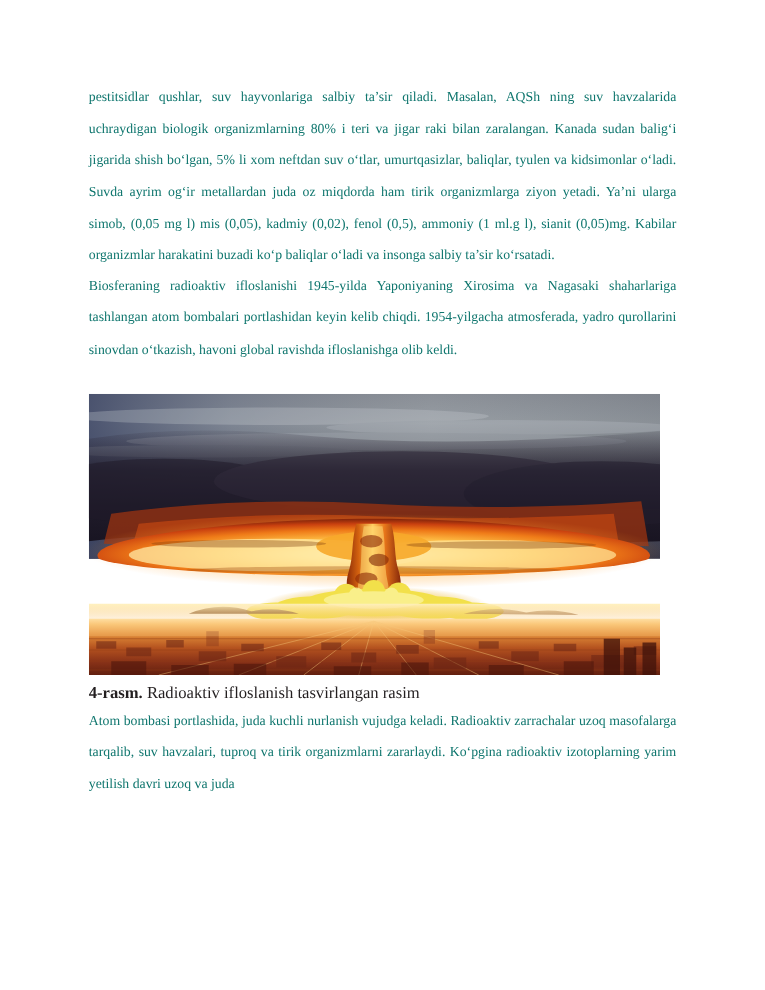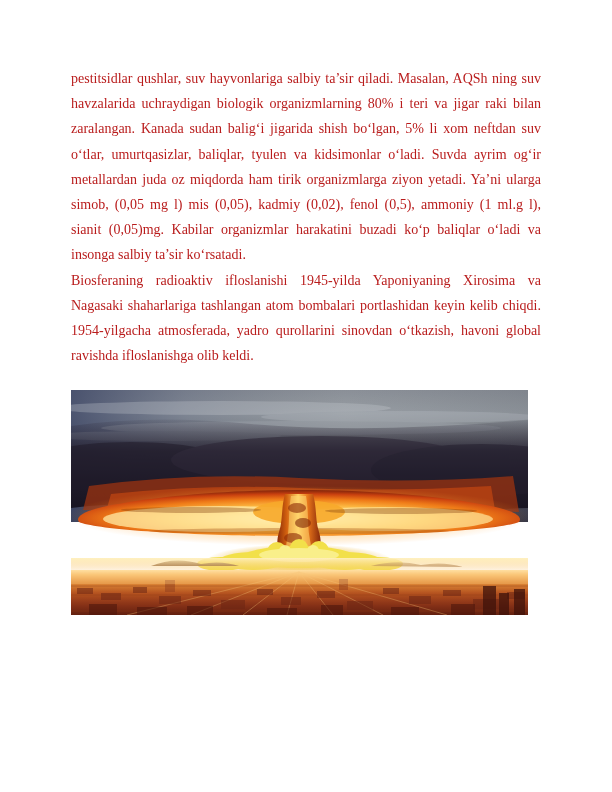--- a/index.html
+++ b/index.html
@@ -21,23 +21,23 @@
     box-sizing: border-box;
   }
   .content {
     position: absolute;
     left: 71px;
     top: 66px;
     width: 470px;
   }
   p.body-text {
     margin: 0;
-    font-size: 14px;
+    font-size: 11px;
     line-height: 25.2px;
-    color: #b91c1c;
+    color: #0f766e;
     text-align: justify;
     text-justify: inter-word;
     -webkit-hyphens: none;
     hyphens: none;
   }
   
   .figure-block {
     margin-top: 22px;
   }
   .figure-image {
@@ -268,17 +268,21 @@
           </g>
           <g fill="#8c3a1c" opacity="0.45">
             <rect x="94" y="190" width="10" height="12"></rect>
             <rect x="268" y="189" width="9" height="11"></rect>
           </g>
 
           <rect x="0" y="180" width="457" height="14" fill="#ffce84" opacity="0.30"></rect>
         </svg>
       </div>
 
+      <p class="caption">
+        <span class="cap-num">4-rasm.</span><span> Radioaktiv ifloslanish tasvirlangan rasim</span>
+      </p>
     </div>
 
+    <p class="body-text after-figure">Atom bombasi portlashida, juda kuchli nurlanish vujudga keladi. Radioaktiv zarrachalar uzoq masofalarga tarqalib, suv havzalari, tuproq va tirik organizmlarni zararlaydi. Ko‘pgina radioaktiv izotoplarning yarim yetilish davri uzoq va juda</p>
 
   </div>
 </div>
 
 </body></html>

